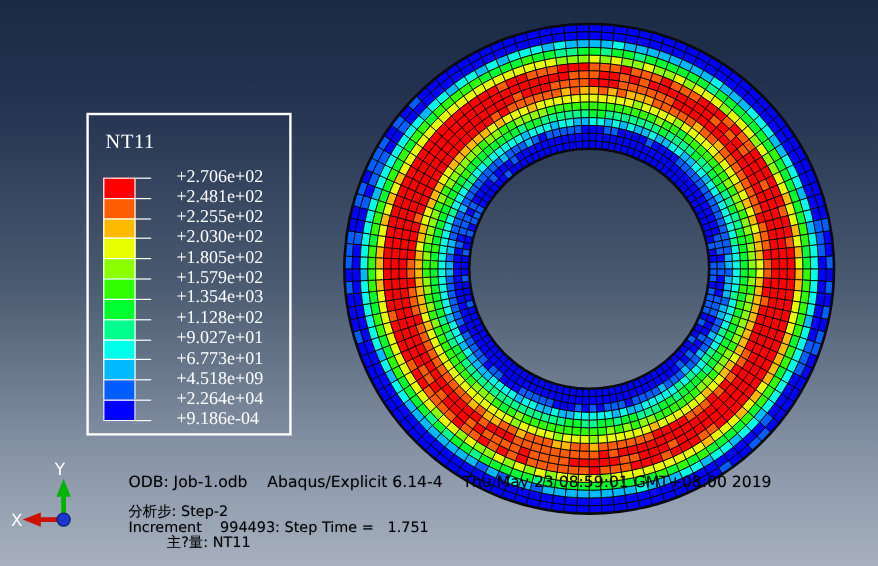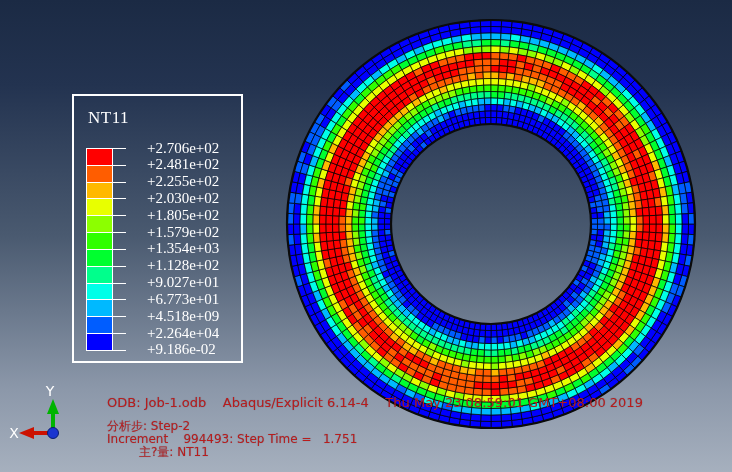--- a/index.html
+++ b/index.html
@@ -15,21 +15,21 @@
     position:absolute;left:72px;top:94px;width:171px;height:269px;
     border:2px solid #ffffff;box-sizing:border-box;z-index:3;
     font-family:"Liberation Serif","DejaVu Serif",serif;color:#ffffff;
   }
   #legend-title{position:absolute;left:14px;top:12px;font-size:17px;letter-spacing:0.5px;}
   .lg-swatch{position:absolute;left:12px;width:27px;height:18px;border:1px solid #ffffff;box-sizing:border-box;}
   .lg-tick{position:absolute;height:1px;background:#ffffff;}
   .lg-val{position:absolute;left:53px;font-size:15px;line-height:17px;white-space:pre;margin-left:20px;}
   
   .status-line{
-    position:absolute;left:107px;color:#b91c1c;font-size:12px;line-height:13px;
+    position:absolute;left:107px;color:#000000;font-size:12px;line-height:13px;
     white-space:pre;z-index:4;text-shadow:0 0 1px rgba(20,30,50,0.35);
   }
   #status-line1{top:396px;font-size:13px;}
   #status-line2{top:420px;text-align:center;}
   #status-line3{top:433px;}
   #status-line4{top:446px;margin-left:32px;}
   #status-line5{top:458px;}
   
   #triad{position:absolute;left:0px;top:372px;z-index:4;}
   .triad-label{font-family:"DejaVu Sans",sans-serif;font-size:14px;fill:#ffffff;}
@@ -1997,21 +1997,21 @@
         <div class="lg-val" style="top:161.31px">+1.128e+02</div>
         <div class="lg-tick" style="top:186.64px;left:39px;width:13px"></div>
         <div class="lg-val" style="top:178.14px">+9.027e+01</div>
         <div class="lg-tick" style="top:203.47px;left:39px;width:13px"></div>
         <div class="lg-val" style="top:194.97px">+6.773e+01</div>
         <div class="lg-tick" style="top:220.30px;left:39px;width:13px"></div>
         <div class="lg-val" style="top:211.80px">+4.518e+09</div>
         <div class="lg-tick" style="top:237.13px;left:39px;width:13px"></div>
         <div class="lg-val" style="top:228.63px">+2.264e+04</div>
         <div class="lg-tick" style="top:253.96px;left:39px;width:13px"></div>
-        <div class="lg-val" style="top:245.46px">+9.186e-02</div>
+        <div class="lg-val" style="top:245.46px">+9.186e-04</div>
       </div>
   </div>
 
   <svg id="triad" width="100" height="100">
     <line x1="53" y1="61" x2="53" y2="40" stroke-width="4" id="y-shaft" stroke="#00b400"></line>
     <polygon points="53,27 47,42 59,42" id="y-head" fill="#00b400"></polygon>
     <line x1="53" y1="61" x2="32" y2="61" stroke-width="4" id="x-shaft" stroke="#cc1100"></line>
     <polygon points="19,61 34,55 34,67" id="x-head" fill="#cc1100"></polygon>
     <circle cx="53" cy="61" r="5.5" id="z-dot" fill="#1a35d0" stroke="#0a1e70"></circle>
     <text x="50" y="24" text-anchor="middle" class="triad-label">Y</text>

